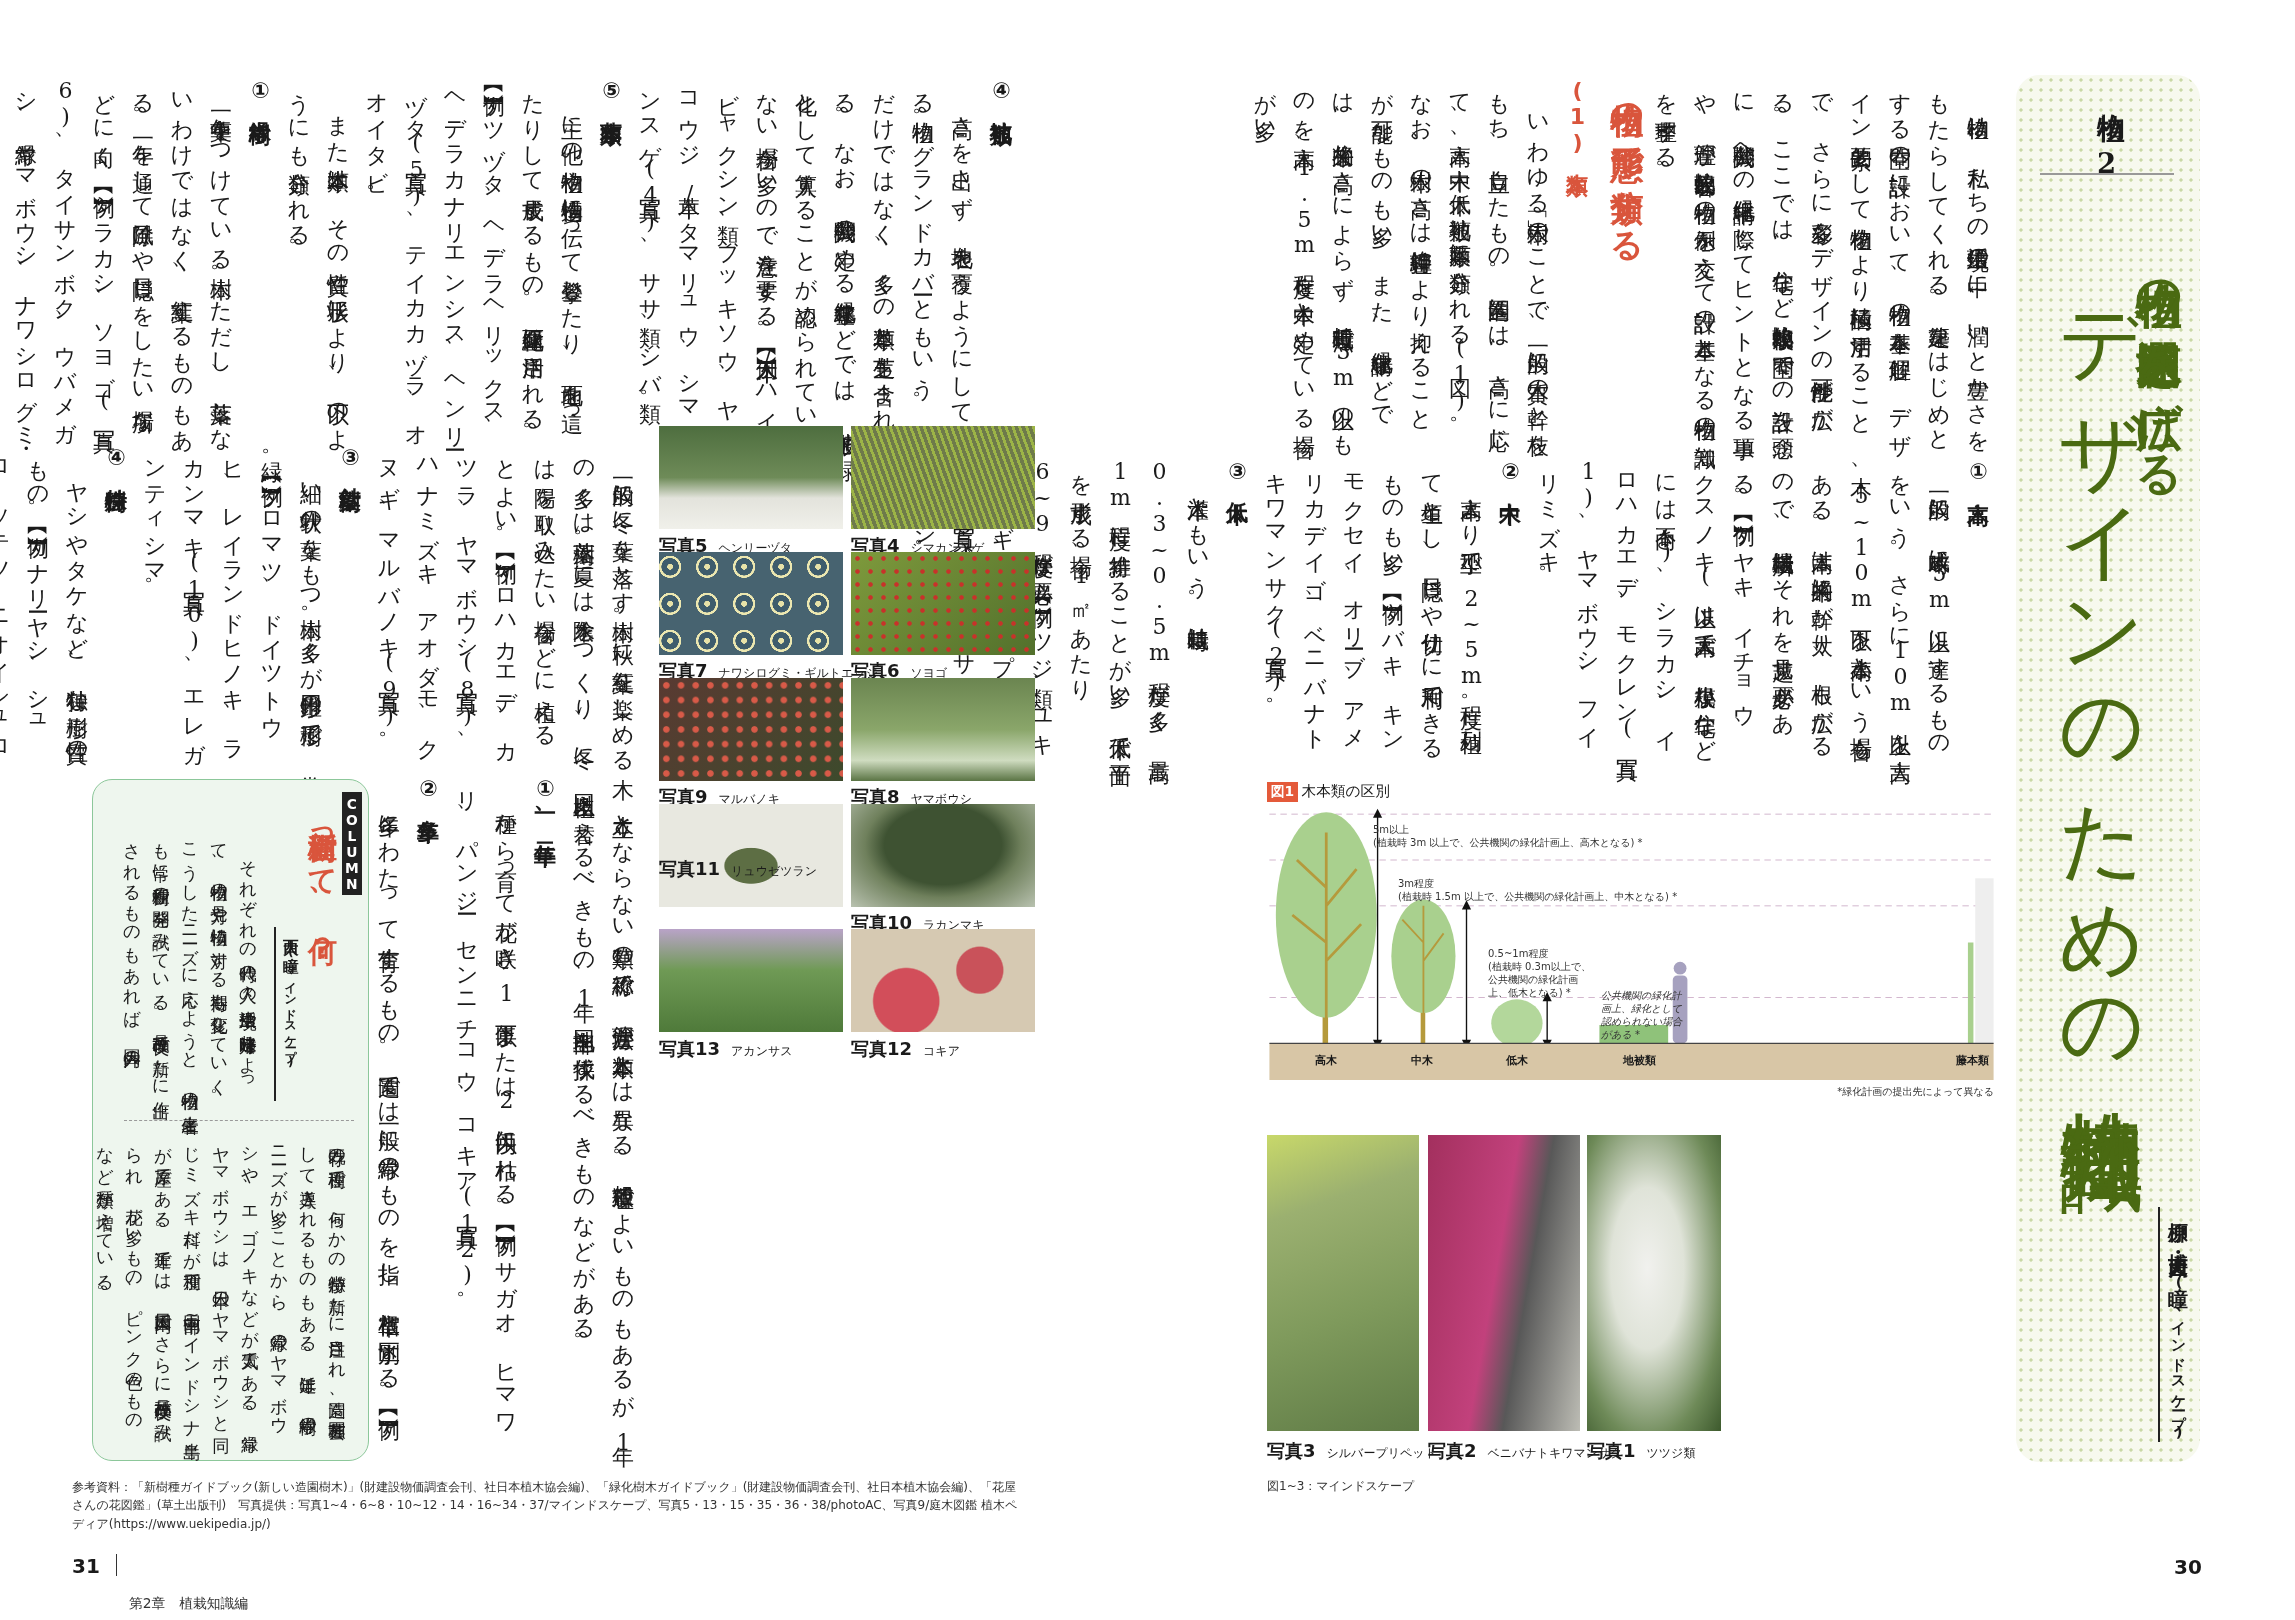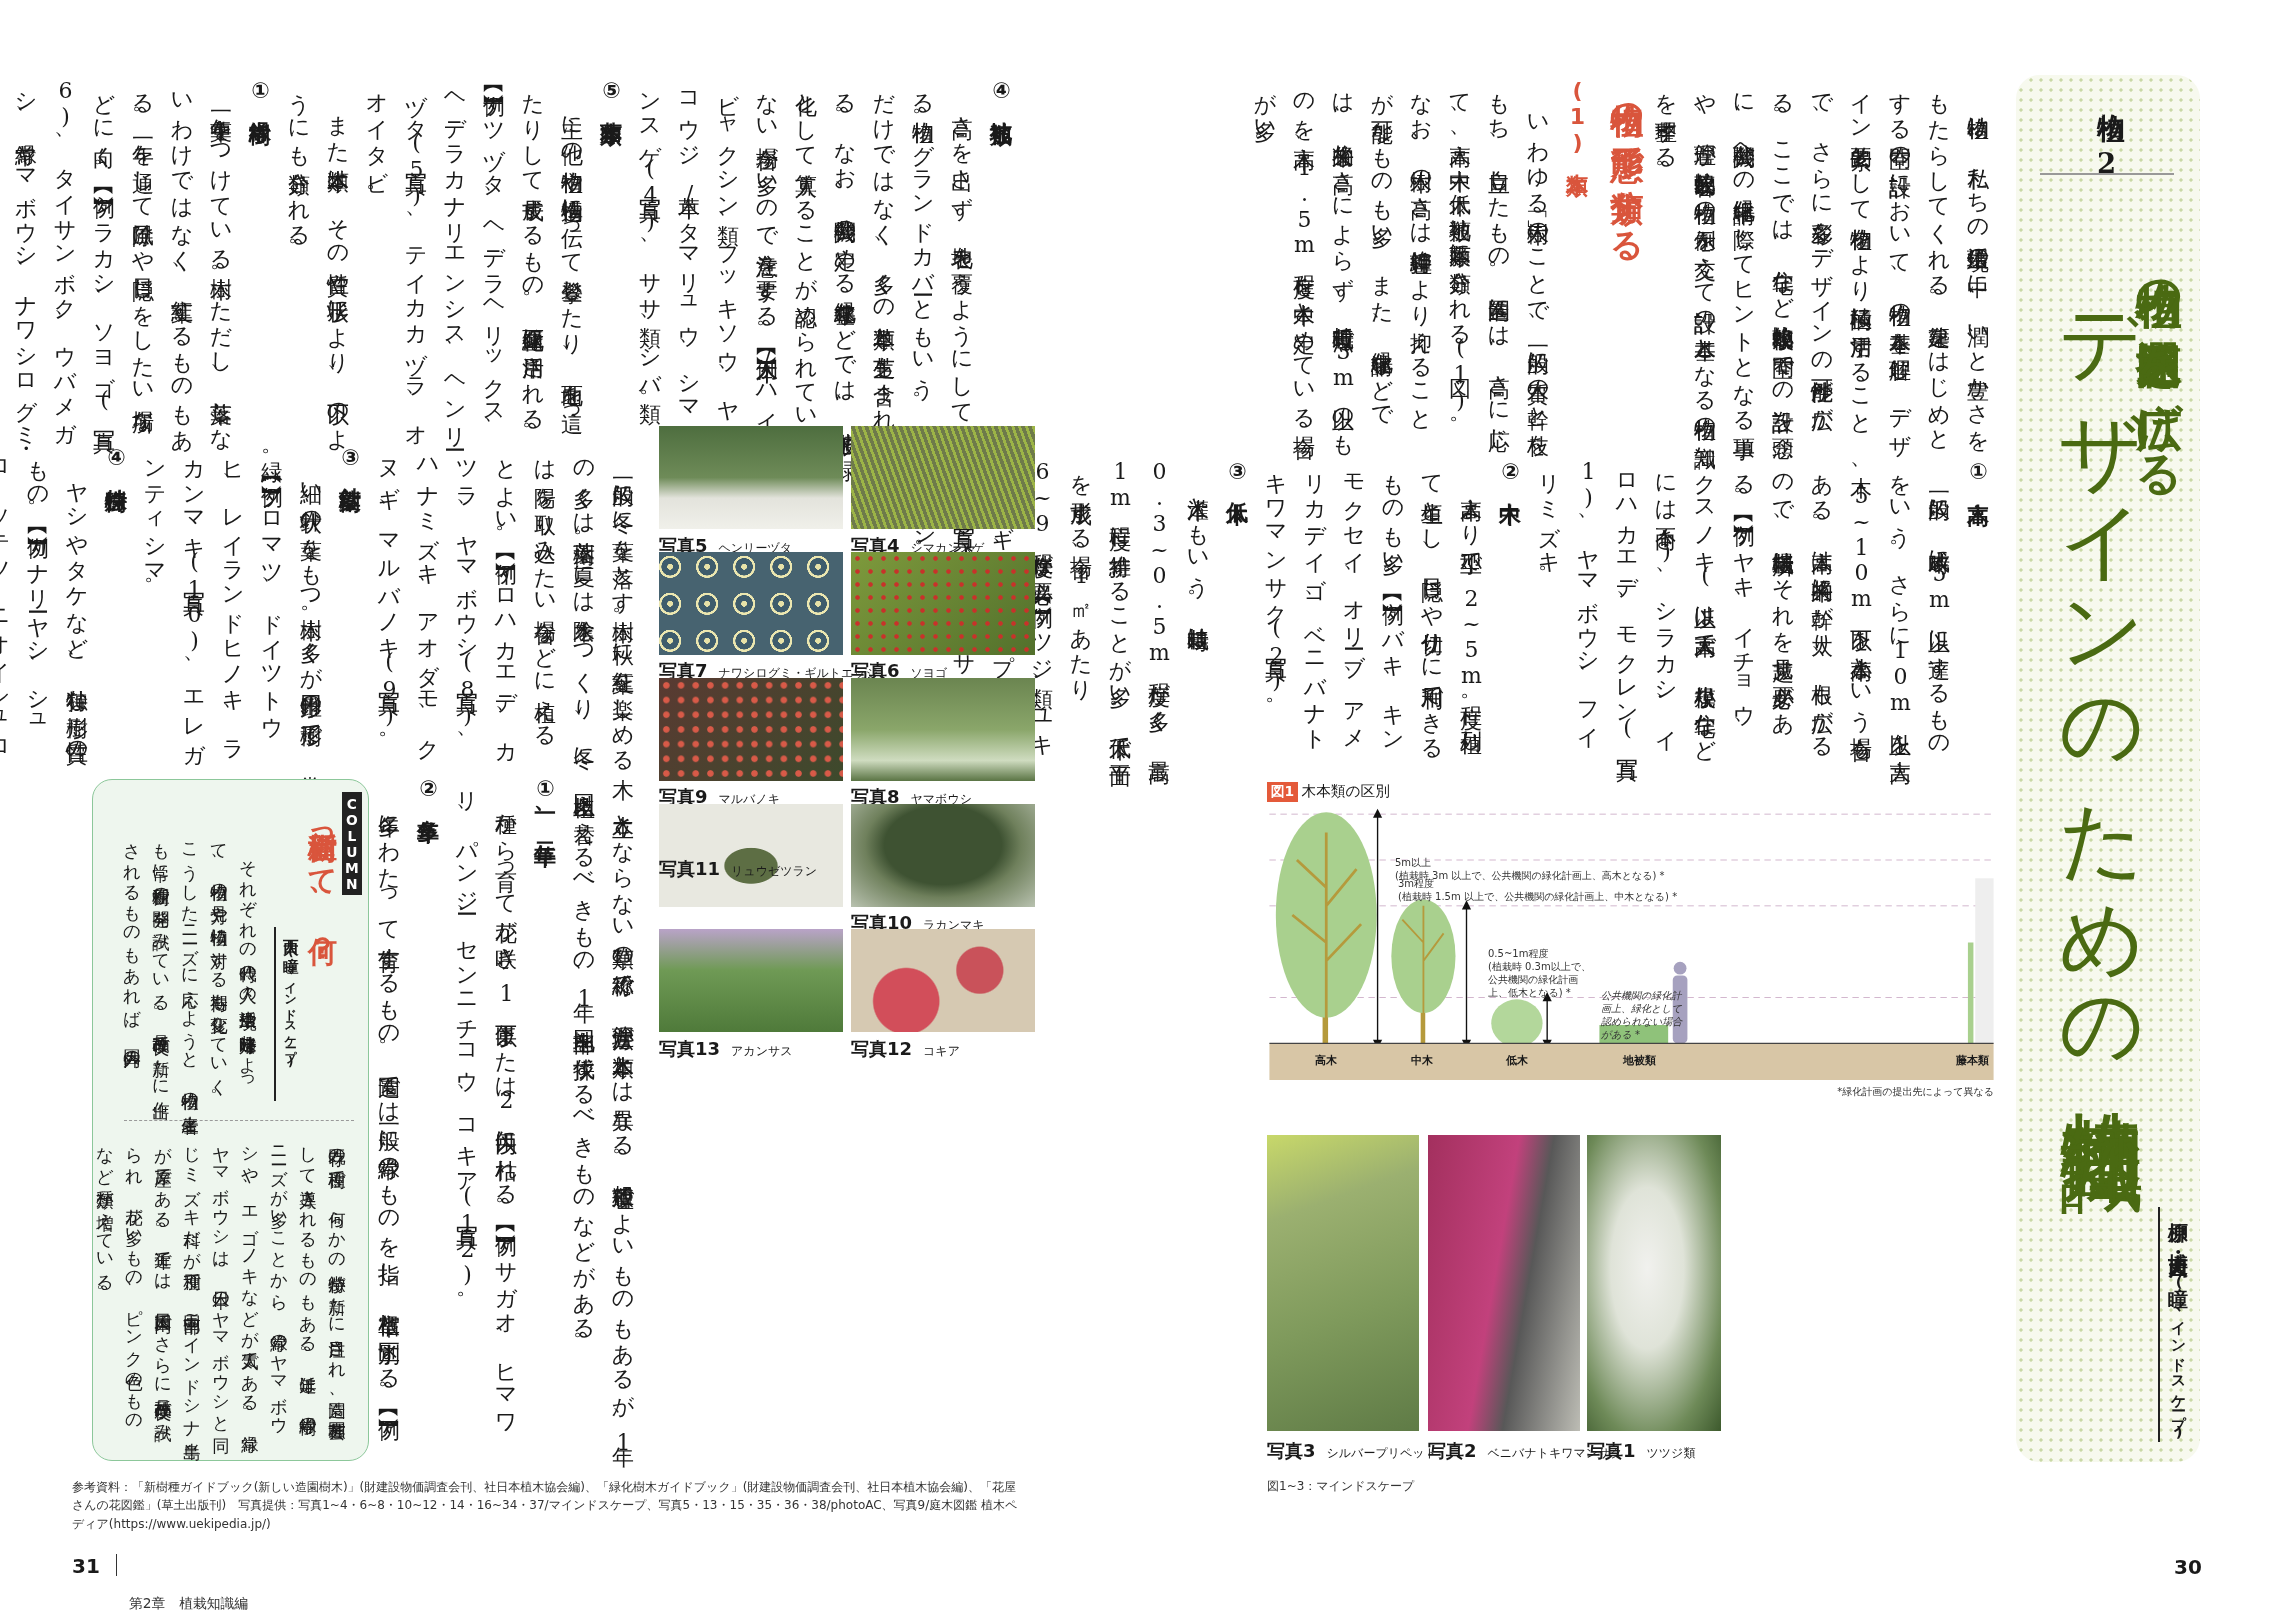--- a/index.html
+++ b/index.html
@@ -116,21 +116,21 @@
     <rect x="360" y="240" width="75" height="20" fill="#8fc27a"></rect>
 
     <circle cx="448" cy="178" r="7" fill="#a6a1bf"></circle>
     <rect x="440" y="186" width="16" height="74" rx="5" fill="#a6a1bf"></rect>
 
     <rect x="762" y="150" width="6" height="110" fill="#a9d08e"></rect>
 
     <rect x="0" y="260" width="790" height="45" fill="#d8c6a6"></rect>
     <line x1="0" y1="260" x2="790" y2="260" stroke="#444" stroke-width="1.5"></line>
   </svg>
-  <div class="abs fig-note" style="left:126px;top:18.4px;margin-top:33px;">
+  <div class="abs fig-note" style="left:104px;top:18.4px;">
       <div>5m以上</div>
       <div>(植栽時 3m 以上で、公共機関の緑化計画上、高木となる) *</div>
     </div>
   <div class="abs fig-note" style="left:129px;top:72px;">
       <div>3m程度</div>
       <div>(植栽時 1.5m 以上で、公共機関の緑化計画上、中木となる) *</div>
     </div>
   <div class="abs fig-note" style="left:219px;top:142px;width:110px;">
       <div>0.5~1m程度</div>
       <div>(植栽時 0.3m以上で、公共機関の緑化計画上、低木となる) *</div>

